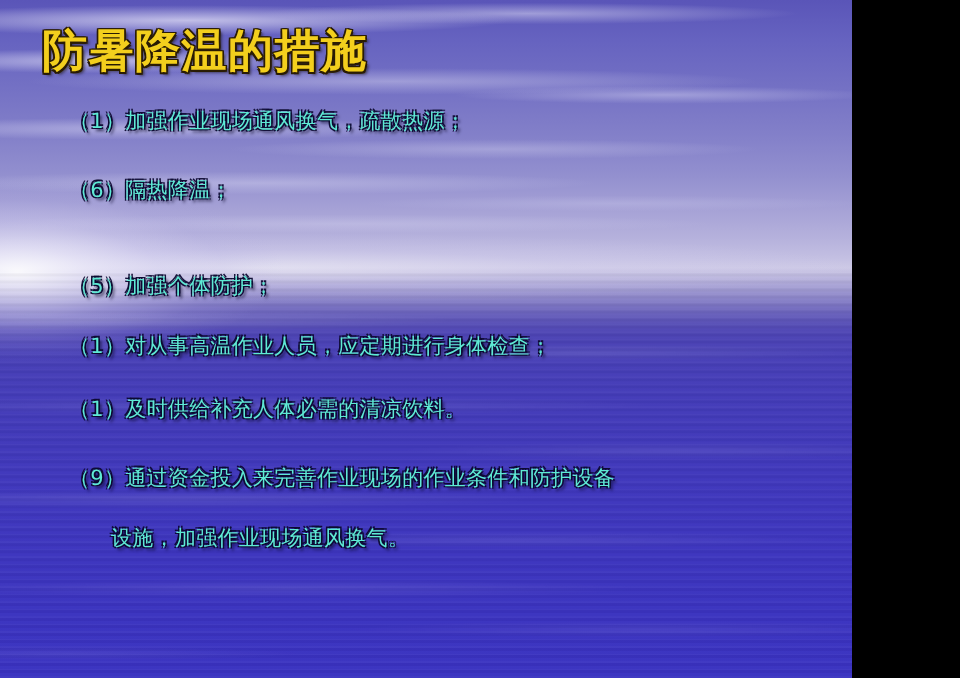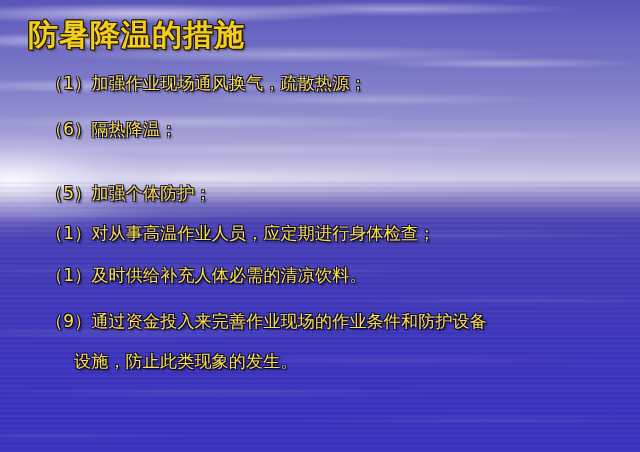--- a/index.html
+++ b/index.html
@@ -2,25 +2,26 @@
 <html><head>
 <meta charset="utf-8">
 <style>
   html, body {
     margin: 0;
     padding: 0;
     background: #000;
   }
   #slide {
     position: relative;
-    width: 640px;
+    width: 528px;
     height: 452px;
     overflow: hidden;
     font-family: "DejaVu Sans", "Liberation Sans", sans-serif;
     background: #3c35c8;
+    padding-left: 40px;
   }
 
   
   .bg-layer { position: absolute; left: 0; top: 0; width: 100%; height: 100%; }
 
   
   .bg-base {
     background: linear-gradient(to bottom,
       #5a55b8 0%,
       #6663c0 6%,
@@ -122,23 +123,23 @@
        2px  2px 2px rgba(20,12,2,0.55);
   }
 
   .body-list {
     position: absolute;
     left: 0;
     top: 72px;
     width: 640px;
   }
   .body-line {
-    font-size: 17px;
+    font-size: 14px;
     font-weight: 500;
-    color: #fde047;
+    color: #5eead4;
     white-space: nowrap;
     padding-left: 46px;
     letter-spacing: 0.2px;
     text-shadow:
       -1px -1px 0 rgba(12,10,48,0.95), 1px -1px 0 rgba(12,10,48,0.95),
       -1px  1px 0 rgba(12,10,48,0.95), 1px  1px 0 rgba(12,10,48,0.95),
        2px  2px 2px rgba(8,6,36,0.75);
   }
   .body-line.indent { padding-left: 74px; }
 
@@ -184,18 +185,18 @@
 
     <div class="slide-title">防暑降温的措施</div>
 
     <div class="body-list">
       <div class="body-line" style="position:absolute;top:0px;">（1）加强作业现场通风换气，疏散热源；</div>
       <div class="body-line" style="position:absolute;top:46px;">（6）隔热降温；</div>
       <div class="body-line" style="position:absolute;top:110px;">（5）加强个体防护；</div>
       <div class="body-line" style="position:absolute;top:150px;">（1）对从事高温作业人员，应定期进行身体检查；</div>
       <div class="body-line" style="position:absolute;top:192px;">（1）及时供给补充人体必需的清凉饮料。</div>
       <div class="body-line" style="position:absolute;top:238px;">（9）通过资金投入来完善作业现场的作业条件和防护设备</div>
-      <div class="body-line indent" style="position:absolute;top:278px;">设施，防止此类现象的发生。</div>
+      <div class="body-line indent" style="position:absolute;top:278px;">设施，加强作业现场通风换气。</div>
     </div>
 
 
   </div>
 </div>
 
 </body></html>

